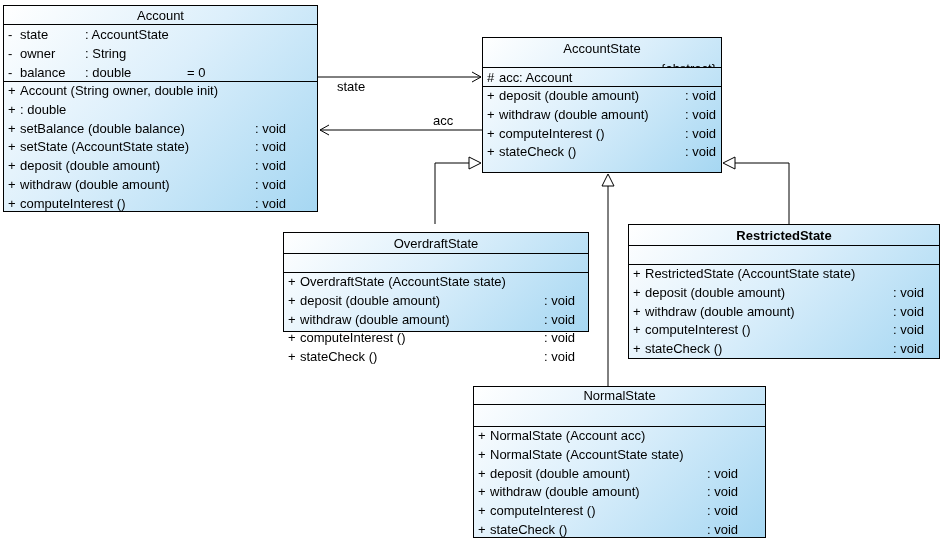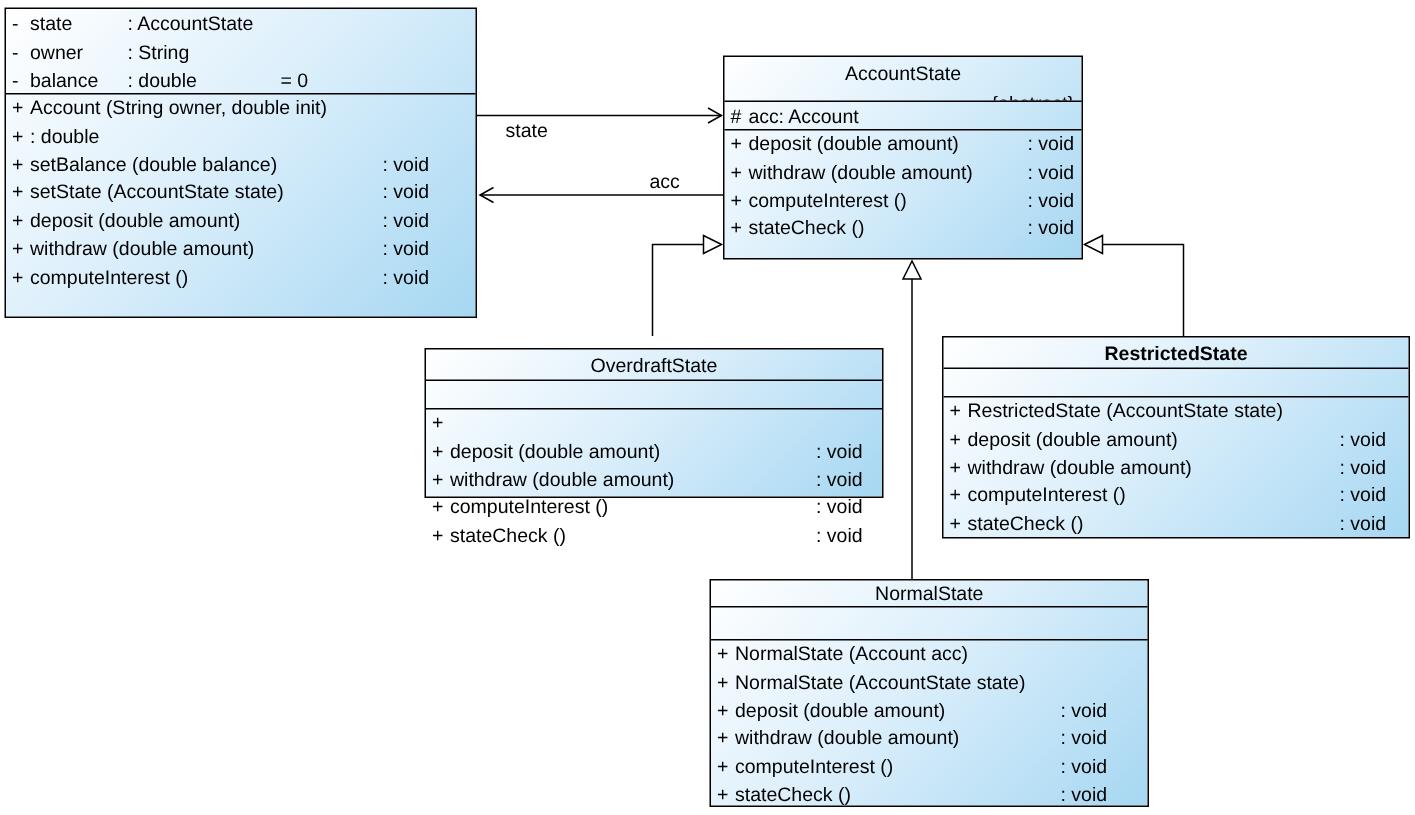--- a/index.html
+++ b/index.html
@@ -39,20 +39,21 @@
   .c-astate  .aname { width:20px; }
   .connector-layer { position:absolute; left:0; top:0; width:943px; height:543px; }
   .connector-layer line, .connector-layer polyline { stroke:#000; stroke-width:1; fill:none; }
   .connector-layer polygon { stroke:#000; stroke-width:1; fill:#ffffff; }
   .edge-label { position:absolute; line-height:14px; }
 </style>
 </head>
 <body>
 
 <div class="uml-class c-account" style="left:3px; top:5px; width:315px; height:207px;">
+  <div class="title" style="height:19px;">Account</div>
   <div class="attrs" style="height:57px;">
     <div class="row">
         <span class="vis">-</span>
         <span class="aname">state</span>
         <span class="atype">: AccountState</span>
         <span class="adefault"></span>
       </div>
     <div class="row">
         <span class="vis">-</span>
         <span class="aname">owner</span>
@@ -139,20 +140,21 @@
       </div>
   </div>
 </div>
 
 <div class="uml-class c-over" style="left:283px; top:232px; width:306px; height:100px;">
   <div class="title" style="height:21px;">OverdraftState</div>
   <div class="attrs" style="height:19px;"></div>
   <div class="methods">
     <div class="row">
         <span class="vis">+</span>
+        <span class="sig">OverdraftState (AccountState state)</span>
         <span class="ret"></span>
       </div>
     <div class="row">
         <span class="vis">+</span>
         <span class="sig">deposit (double amount)</span>
         <span class="ret">: void</span>
       </div>
     <div class="row">
         <span class="vis">+</span>
         <span class="sig">withdraw (double amount)</span>

